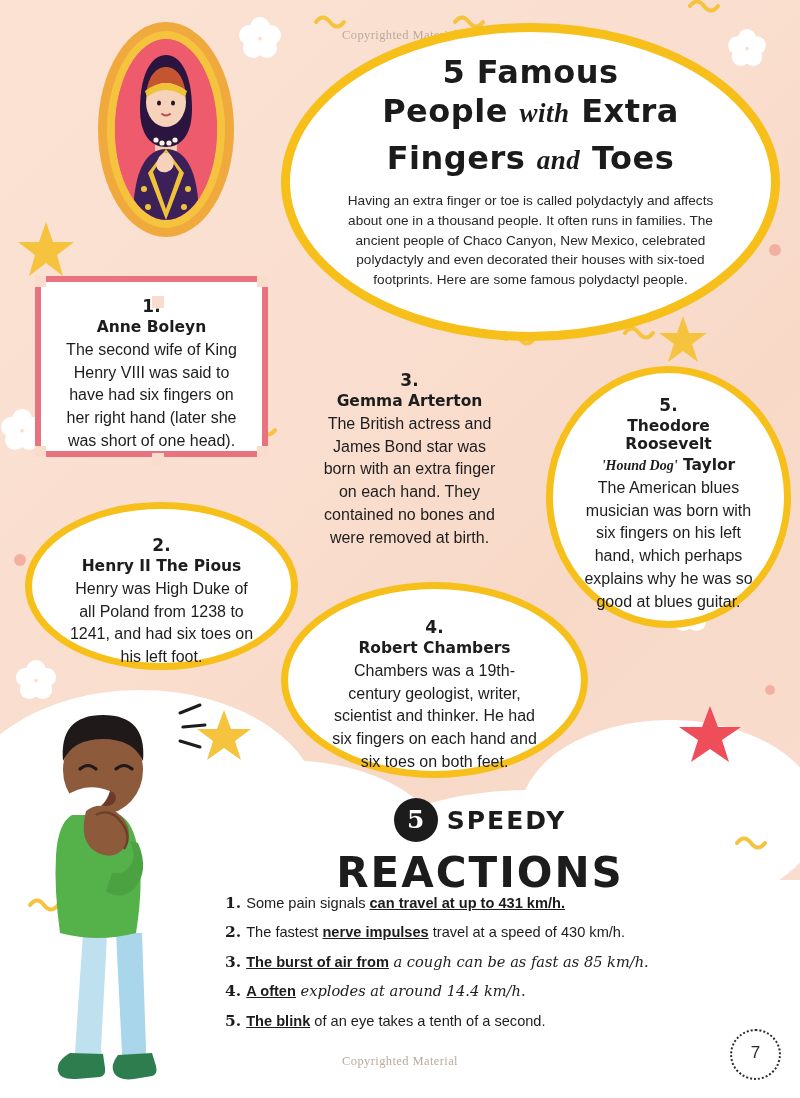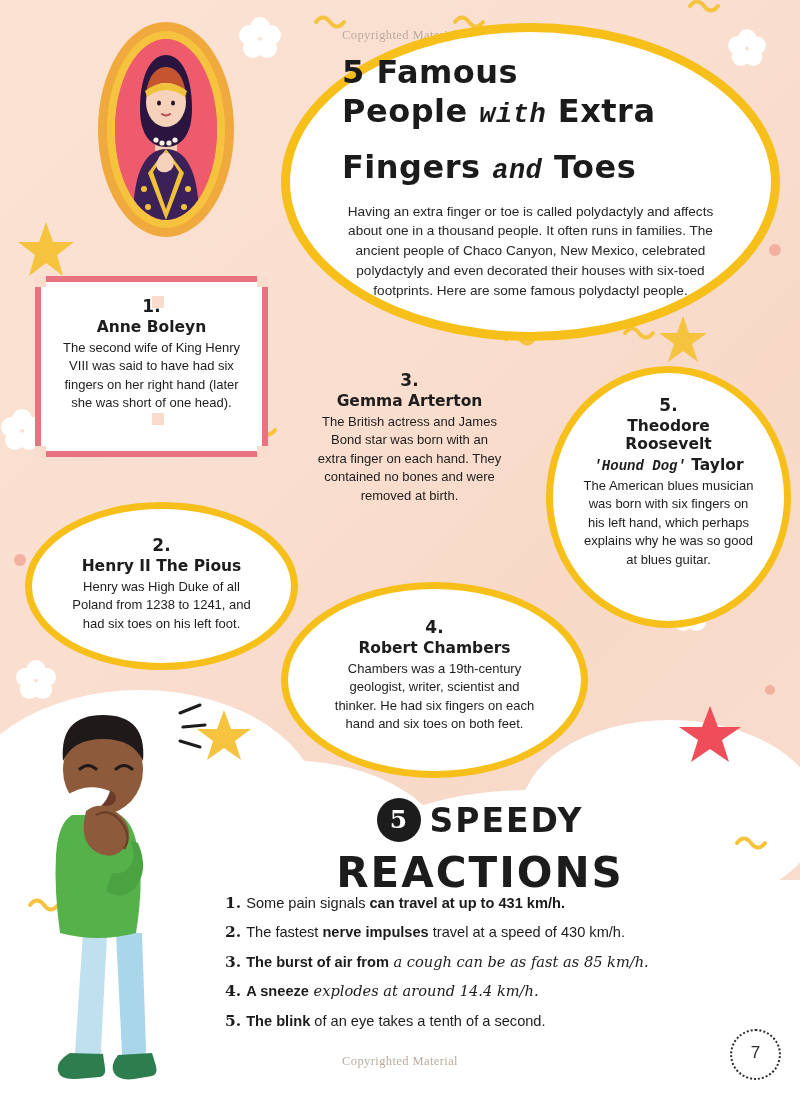--- a/index.html
+++ b/index.html
@@ -19,35 +19,35 @@
   .cloud.c5{width:700px;height:180px;left:60px;top:900px;}
   .cloudmask{position:absolute;left:0;right:0;top:880px;height:218px;background:#fff;}
 
   
   .title-bubble{
     position:absolute;left:281px;top:23px;width:499px;height:318px;
     border:9px solid #f6bf1a;border-radius:50%;background:#ffffff;
     box-sizing:border-box;
   }
   .title-bubble .tl{
-    padding:22px 52px 0 52px;
+    text-align:center;padding:22px 52px 0 52px;
   }
   .t-line{font-family:"DejaVu Sans", sans-serif;font-weight:bold;color:#1b1b1b;line-height:1.16;}
   .t1{font-size:32px;letter-spacing:.5px;}
-  .t-it{font-family:Liberation Mono, monospace;font-style:italic;font-weight:bold;}
+  .t-it{font-family:Liberation Serif, serif;font-style:italic;font-weight:bold;}
   .body-text{
     font-family:"Liberation Sans", sans-serif;color:#262626;font-size:13.6px;line-height:1.45;
     text-align:center;padding:14px 48px 0 48px;
   }
 
   
   .card{position:absolute;box-sizing:border-box;text-align:center;color:#1d1d1d;}
   .card .num{font-weight:bold;font-size:17px;margin-bottom:2px;}
   .card .name{font-weight:bold;font-size:15.5px;margin-bottom:3px;}
-  .card .txt{font-family:"Liberation Sans", sans-serif;font-size:13px;line-height:1.42;}
+  .card .txt{font-family:"Liberation Sans", sans-serif;font-size:16px;line-height:1.42;}
 
   
   .card1{
     left:35px;top:276px;width:233px;height:181px;background:#ffffff;
     border:6px solid #e8737e;padding:14px 16px 0 16px;
   }
   .card1:before,.card1:after{content:"";position:absolute;width:12px;height:12px;background:#f9dccb;}
   .notch{position:absolute;width:11px;height:11px;background:#f9dccb;}
 
   .oval{border:7px solid #f6bf1a;border-radius:50%;background:#ffffff;}
@@ -56,26 +56,26 @@
   .card4{left:281px;top:582px;width:307px;height:196px;padding:28px 44px 0 44px;}
   .card5{left:546px;top:366px;width:245px;height:262px;padding:22px 30px 0 30px;}
 
   
   .sr-head{position:absolute;left:330px;top:798px;width:300px;text-align:center;}
   .circ5{
     display:inline-block;width:44px;height:44px;border-radius:50%;background:#1c1c1c;color:#fff;
     font-family:"DejaVu Serif",serif;font-weight:bold;font-size:25px;line-height:44px;text-align:center;
     vertical-align:middle;margin-right:9px;
   }
-  .sr-word{font-size:33px;font-weight:bold;letter-spacing:2px;color:#1c1c1c;vertical-align:middle;}
+  .sr-word{font-size:25px;font-weight:bold;letter-spacing:2px;color:#1c1c1c;vertical-align:middle;}
   .sr-word2{font-size:42px;font-weight:bold;letter-spacing:2px;color:#1c1c1c;display:block;margin-top:6px;}
   .sr-list{position:absolute;left:225px;top:893px;width:470px;}
   .sr-item{font-family:"Liberation Sans",sans-serif;font-size:14.6px;color:#1c1c1c;margin-bottom:10px;line-height:1.25;}
   .sr-item .n{font-family:"DejaVu Serif",serif;font-weight:bold;font-size:15.5px;margin-right:5px;}
-  .sr-item b{font-weight:bold;}
+  .sr-item b{font-weight:bold;text-decoration:underline;}
   .sr-item i{font-family:"DejaVu Serif",serif;font-style:italic;}
 
   .copy{position:absolute;width:100%;text-align:center;color:#b9ab9d;font-size:12.5px;font-family:"Liberation Serif",serif;letter-spacing:.4px;}
   .copy.top{top:28px;}
   .copy.bottom{top:1054px;}
 
   .pagenum{
     position:absolute;left:730px;top:1029px;width:47px;height:47px;border-radius:50%;
     border:2px dotted #2b2b2b;color:#2b2b2b;font-size:17px;text-align:center;line-height:44px;
     font-family:"Liberation Sans",sans-serif;
@@ -222,21 +222,21 @@
   <div class="title-bubble">
     <div class="tl">
       <div class="t-line t1">
         <span>5 Famous</span>
       </div>
       <div class="t-line t1" style="margin-top:2px;">
         <span>People</span>
         <span class="t-it" style="font-size:27px;">with</span>
         <span>Extra</span>
       </div>
-      <div class="t-line t1" style="margin-top:18px;">
+      <div class="t-line t1" style="margin-top:10px;">
         <span>Fingers</span>
         <span class="t-it" style="font-size:27px;">and</span>
         <span>Toes</span>
       </div>
     </div>
     <div class="body-text">Having an extra finger or toe is called polydactyly and affects about one in a thousand people. It often runs in families. The ancient people of Chaco Canyon, New Mexico, celebrated polydactyly and even decorated their houses with six-toed footprints. Here are some famous polydactyl people.</div>
   </div>
 
   <div class="card card1">
     <div class="notch" style="left:-6px;top:-6px;"></div>
@@ -319,21 +319,21 @@
     <div class="sr-item">
       <span class="n">1.</span><span>Some pain signals </span><b>can travel at up to 431 km/h.</b><span></span>
     </div>
     <div class="sr-item">
       <span class="n">2.</span><span>The fastest </span><b>nerve impulses</b><span> travel at a speed of 430 km/h.</span>
     </div>
     <div class="sr-item">
       <span class="n">3.</span><span></span><b>The burst of air from</b><i> a cough can be as fast as 85 km/h.</i>
     </div>
     <div class="sr-item">
-      <span class="n">4.</span><span></span><b>A sneeze</b><i> explodes at around 14.4 km/h.</i>
+      <span class="n">4.</span><span></span><b>A often</b><i> explodes at around 14.4 km/h.</i>
     </div>
     <div class="sr-item">
       <span class="n">5.</span><span></span><b>The blink</b><span> of an eye takes a tenth of a second.</span>
     </div>
   </div>
 
   <div class="copy bottom">Copyrighted Material</div>
   <div class="pagenum">7</div>
 
 </div>

